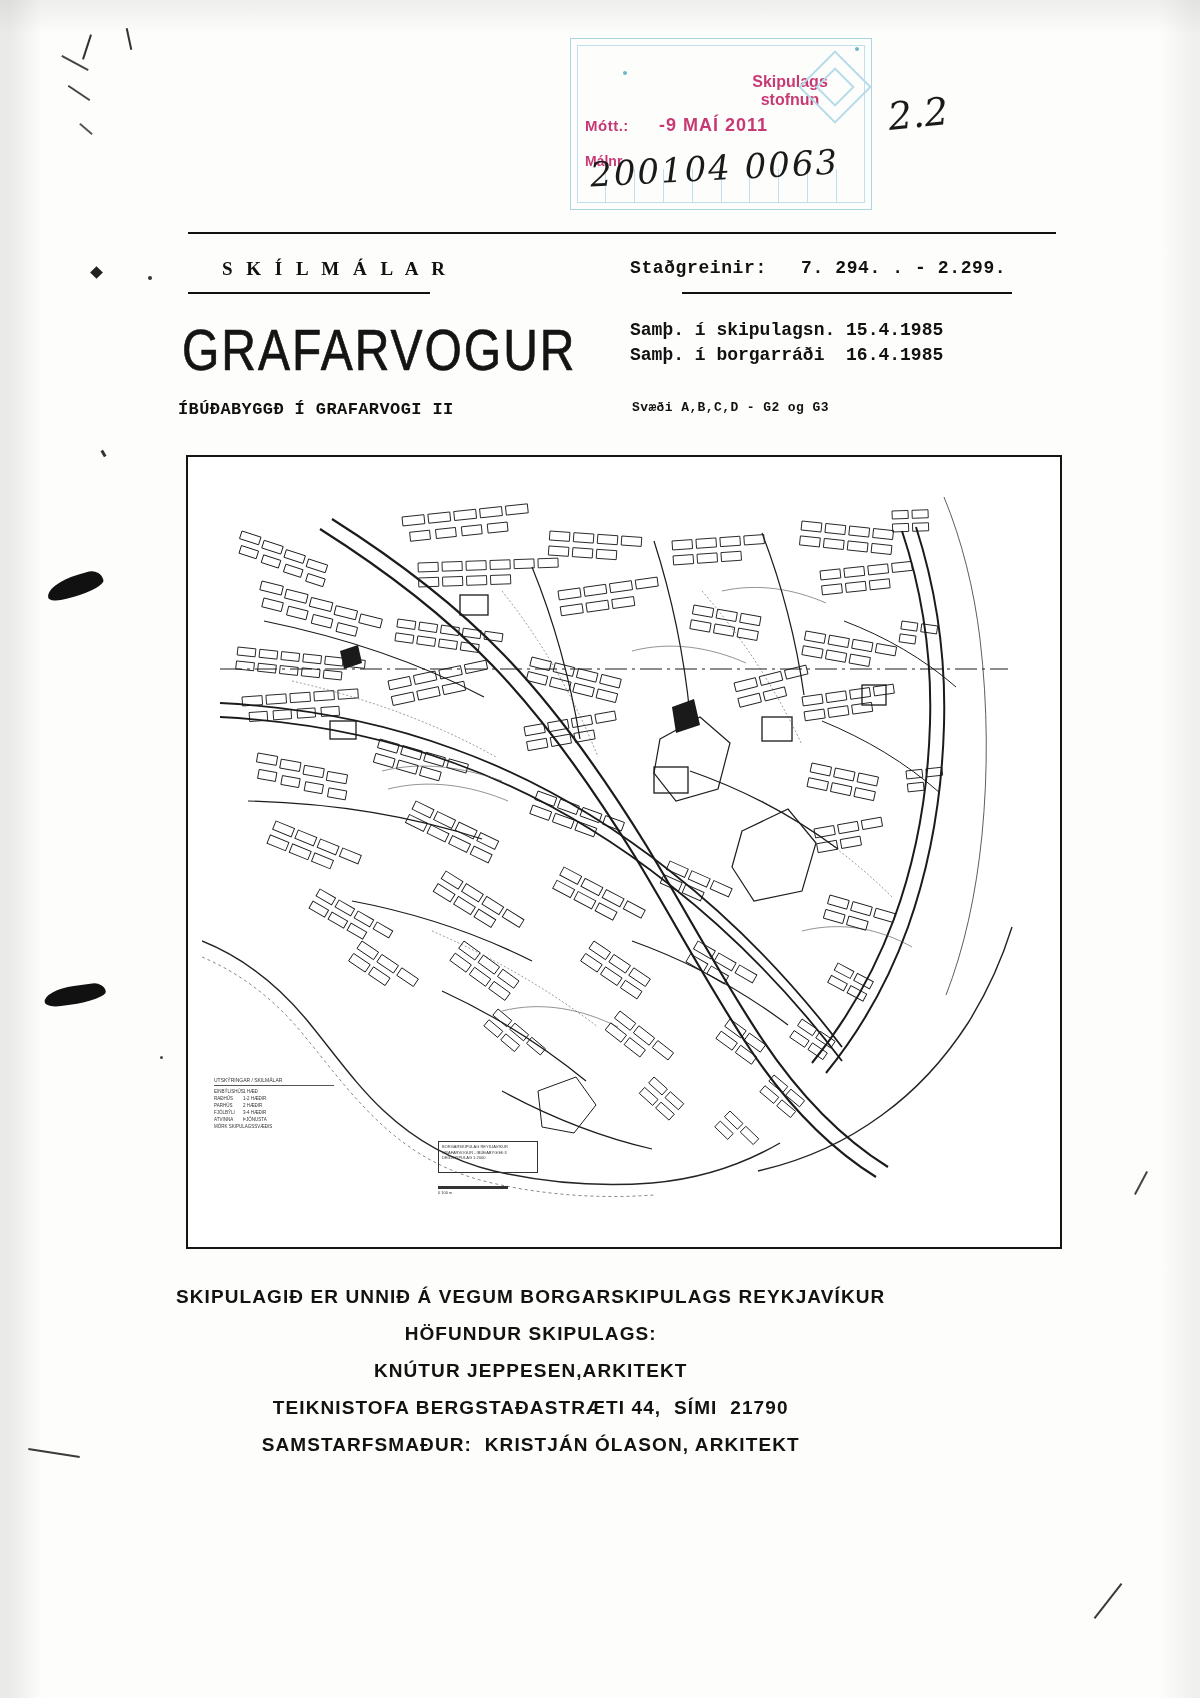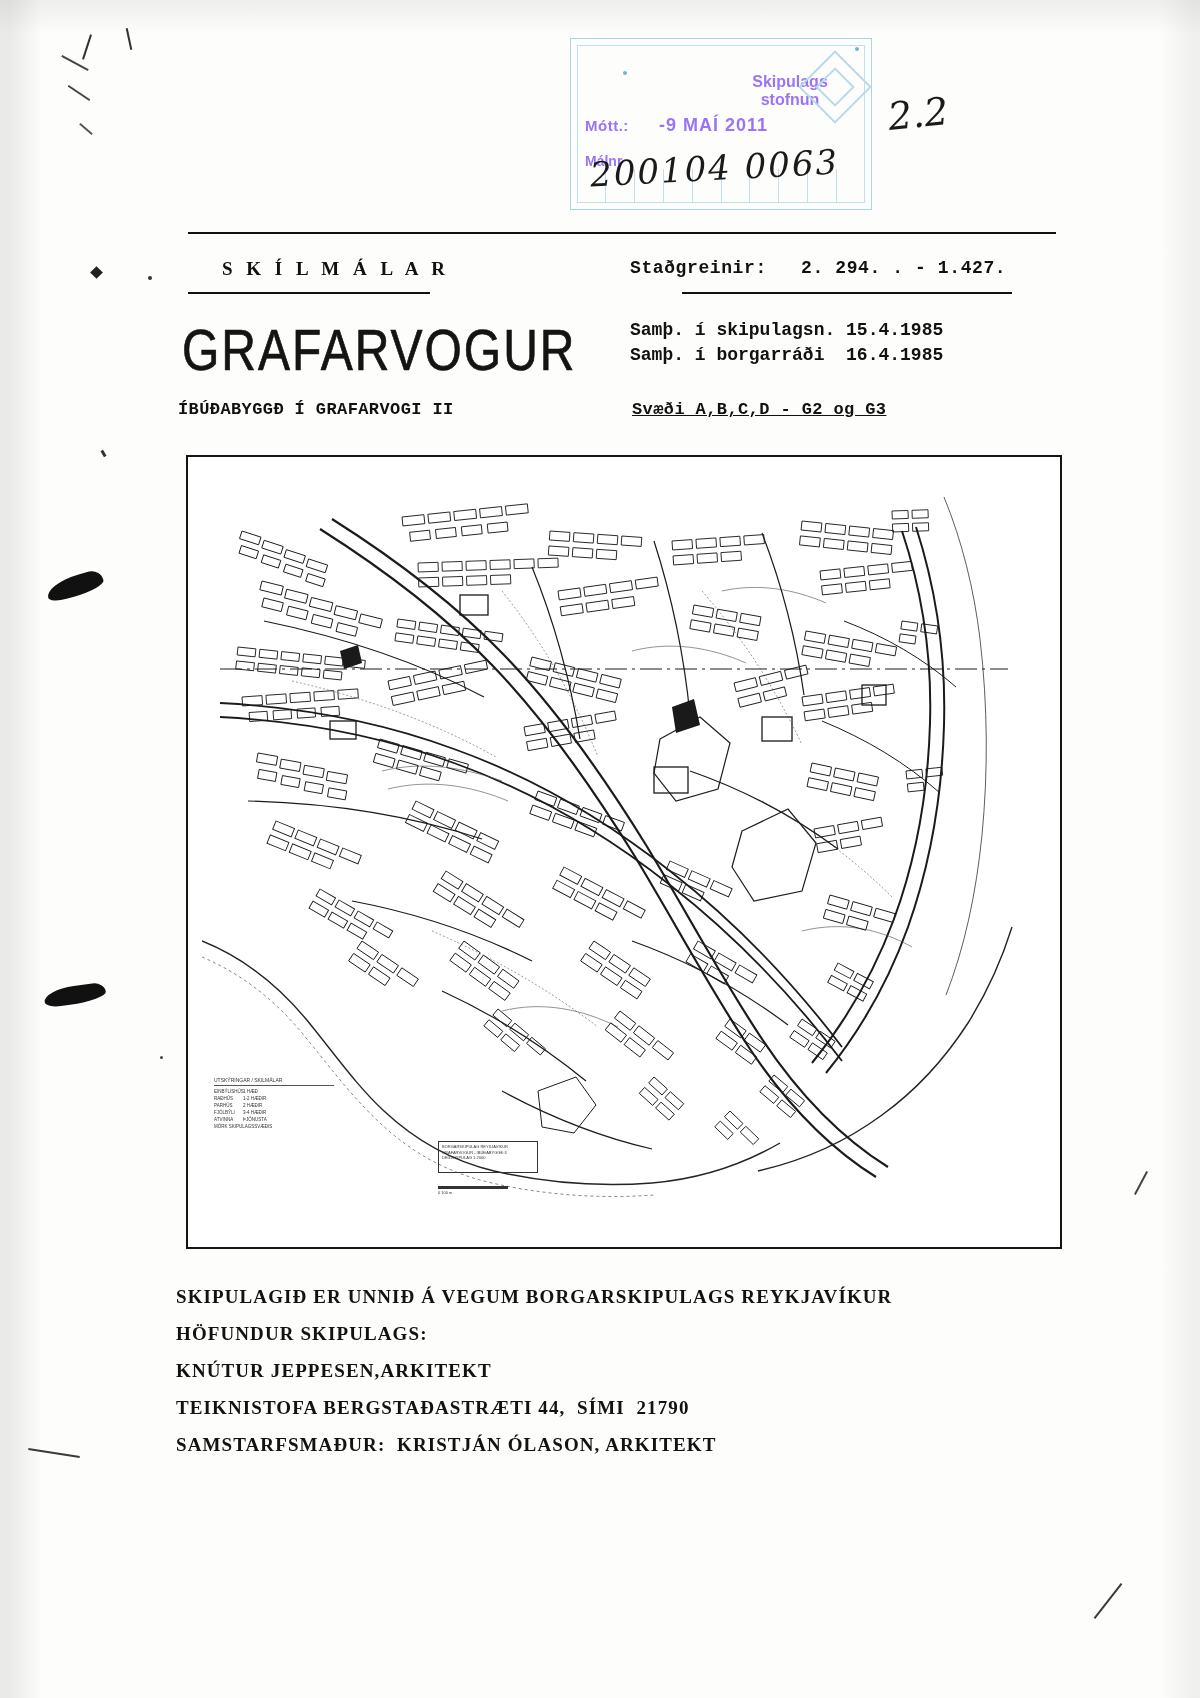--- a/index.html
+++ b/index.html
@@ -90,30 +90,29 @@
 
   .subtitle{
     position:absolute;left:178px;top:400px;
     font-family:"Liberation Mono", monospace;
     font-size:17px;font-weight:700;letter-spacing:.4px;
     white-space:pre;
   }
   .area{
     position:absolute;left:632px;top:400px;
     font-family:"Liberation Mono", monospace;
-    font-size:17px;font-weight:700;letter-spacing:.4px;
-    white-space:pre;
-    text-decoration:underline;
+    font-size:13px;font-weight:700;letter-spacing:.4px;
+    white-space:pre;
   }
 
   
   .stamp{
     position:absolute;left:570px;top:38px;width:300px;height:170px;
     border:1.5px solid #9ecfe0;
-    color:#8b5cf6;
+    color:#be185d;
     font-family:"Liberation Sans", sans-serif;
     opacity:.85;
   }
   .stamp .st-inner{position:absolute;inset:6px;border:1px solid #b6dced;}
   .stamp .st-mott{
     position:absolute;left:14px;top:78px;font-size:15px;font-weight:700;letter-spacing:.5px;
   }
   .stamp .st-date{
     position:absolute;left:88px;top:76px;font-size:18px;font-weight:700;letter-spacing:1px;
   }
@@ -191,26 +190,27 @@
   }
   .scalebar{
     position:absolute;left:236px;bottom:30px;width:70px;
     font-family:"Liberation Sans", sans-serif;font-size:4px;color:#333;
   }
   .scalebar .sb-line{height:3px;background:#333;margin-bottom:1px;}
 
   
   .credits{
     position:absolute;left:176px;top:1278px;
-    font-family:Liberation Serif, serif;
+    font-family:Liberation Sans, sans-serif;
     font-size:19px;font-weight:700;
     letter-spacing:1.1px;
     line-height:37px;
     color:#121212;
     white-space:pre;
+    text-align:center;
   }
 
   
   .smudge{position:absolute;background:#1b1b1b;pointer-events:none;}
   .mark-a{left:86px;top:34px;width:2px;height:26px;transform:rotate(18deg);background:#333;}
   .mark-b{left:128px;top:28px;width:2px;height:22px;transform:rotate(-12deg);background:#333;}
   .mark-c{left:60px;top:62px;width:30px;height:2px;transform:rotate(28deg);background:#444;}
   .mark-d{left:66px;top:92px;width:26px;height:2px;transform:rotate(34deg);background:#444;}
   .mark-e{left:78px;top:128px;width:16px;height:2px;transform:rotate(40deg);background:#555;}
   .blob1{
@@ -274,21 +274,21 @@
   </div>
 
   <div class="handwriting">200104 0063</div>
   <div class="hand-ref">2.2</div>
 
   <div class="rule-top"></div>
   <div class="rule-skilmalar"></div>
   <div class="rule-right"></div>
 
   <div class="skilmalar">S K Í L M Á L A R</div>
-  <div class="stadgreinir">Staðgreinir:   2. 294. . - 1.427.</div>
+  <div class="stadgreinir">Staðgreinir:   7. 294. . - 2.299.</div>
 
   <div class="bigtitle">GRAFARVOGUR</div>
   <div class="samthykkt"><span>Samþ. í skipulagsn. 15.4.1985</span>
 <span>Samþ. í borgarráði  16.4.1985</span></div>
 
   <div class="subtitle">ÍBÚÐABYGGÐ Í GRAFARVOGI II</div>
   <div class="area">Svæði A,B,C,D - G2 og G3</div>
 
   <div class="map-outer">
     <div class="map-inner">

